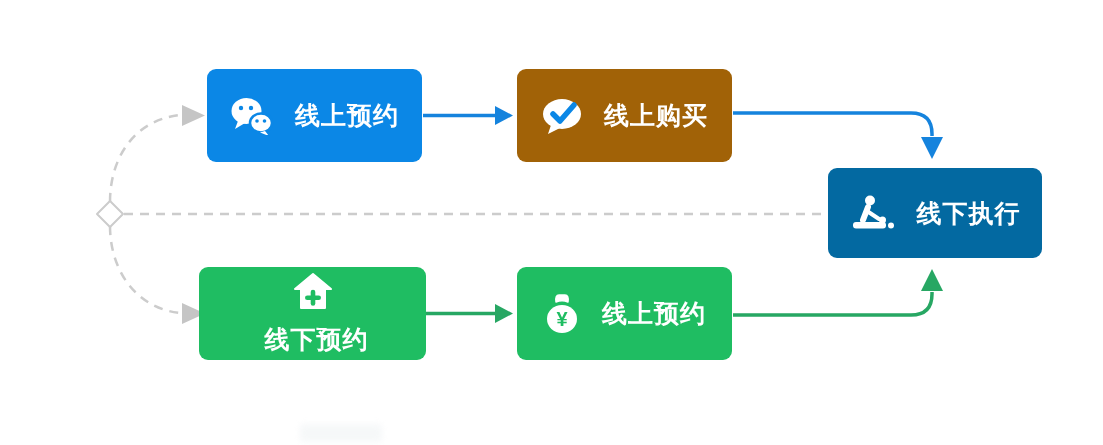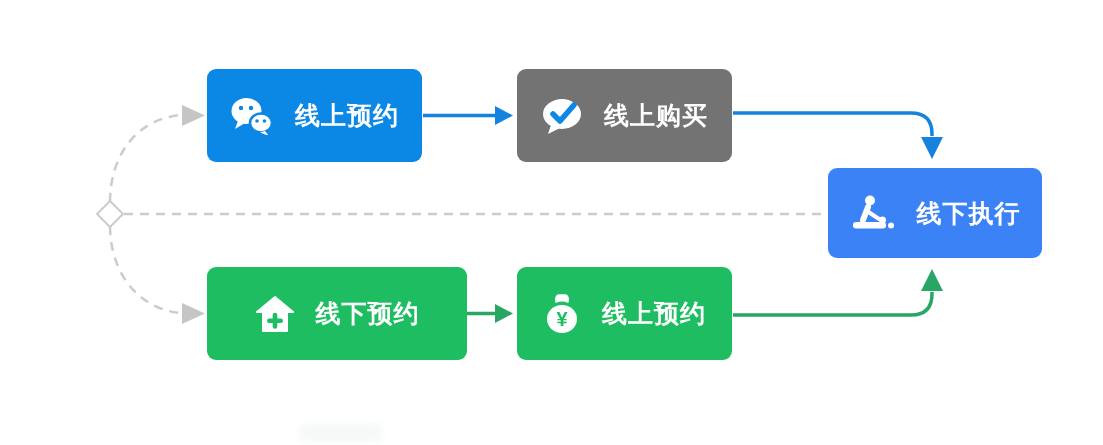--- a/index.html
+++ b/index.html
@@ -8,21 +8,21 @@
     font-family:"Liberation Sans","DejaVu Sans",sans-serif; overflow:hidden;
   }
   .connectors { position:absolute; left:0; top:0; width:1103px; height:445px; }
   .node {
     position:absolute; display:flex; align-items:center; justify-content:center;
     gap:13px; border-radius:9px; color:#ffffff;
   }
   .node .label { font-size:25px; font-weight:700; letter-spacing:1px; white-space:nowrap;margin-left:8px; }
   .node-online-booking   { left:207px; top:69px;  width:215px; height:93px; }
   .node-online-purchase  { left:517px; top:69px;  width:215px; height:93px; }
-  .node-offline-booking  { left:207px; top:267px; width:260px; height:93px; }
+  .node-offline-booking  { left:199px; top:267px; width:227px; height:93px;flex-direction:column; }
   .node-offline-purchase { left:517px; top:267px; width:215px; height:93px; }
   .node-offline-execute  { left:828px; top:168px; width:214px; height:90px; }
   .watermark {
     position:absolute; left:300px; top:424px; width:82px; height:18px;
     background:#dfe7ea; opacity:0.28; filter:blur(3px); border-radius:3px;
   }
 </style>
 </head>
 <body>
 
@@ -60,30 +60,30 @@
       <circle cx="11" cy="11" r="2.2" fill="#0b87e6"></circle>
       <circle cx="21" cy="11" r="2.2" fill="#0b87e6"></circle>
       <ellipse cx="31" cy="26" rx="11" ry="9.5" fill="#ffffff" stroke-width="2.5" stroke="#0b87e6"></ellipse>
       <polygon points="35,34 39,39 30,35.5" fill="#ffffff"></polygon>
       <circle cx="27" cy="24" r="1.8" fill="#0b87e6"></circle>
       <circle cx="34.5" cy="24" r="1.8" fill="#0b87e6"></circle>
     </svg>
     <span class="label">线上预约</span>
   </div>
 
-  <div class="node node-online-purchase" style="background: #737373;">
+  <div class="node node-online-purchase" style="background: #a16207;">
     <svg width="42" height="38" viewBox="0 0 42 38">
       <ellipse cx="21" cy="17" rx="19" ry="15" fill="#ffffff"></ellipse>
       <polygon points="10,28 7,37 19,31" fill="#ffffff"></polygon>
       <polyline points="12,17 19,24 33,8" fill="none" stroke-width="5.5" stroke-linecap="round" stroke-linejoin="round" stroke="#0b87e6"></polyline>
     </svg>
     <span class="label">线上购买</span>
   </div>
 
-  <div class="node node-offline-execute" style="background: #3b82f6;">
+  <div class="node node-offline-execute" style="background: #0369a1;">
     <svg width="46" height="38" viewBox="0 0 46 38">
       <circle cx="20" cy="6.5" r="5" fill="#ffffff"></circle>
       <path d="M18,13 L13,26" fill="none" stroke="#ffffff" stroke-width="6" stroke-linecap="round"></path>
       <path d="M17,17 L29,25" fill="none" stroke="#ffffff" stroke-width="4" stroke-linecap="round"></path>
       <circle cx="32.5" cy="26" r="3.5" fill="#ffffff"></circle>
       <rect x="3" y="28" width="33" height="6.5" rx="3" fill="#ffffff"></rect>
       <circle cx="41" cy="31.5" r="3" fill="#ffffff"></circle>
     </svg>
     <span class="label">线下执行</span>
   </div>

